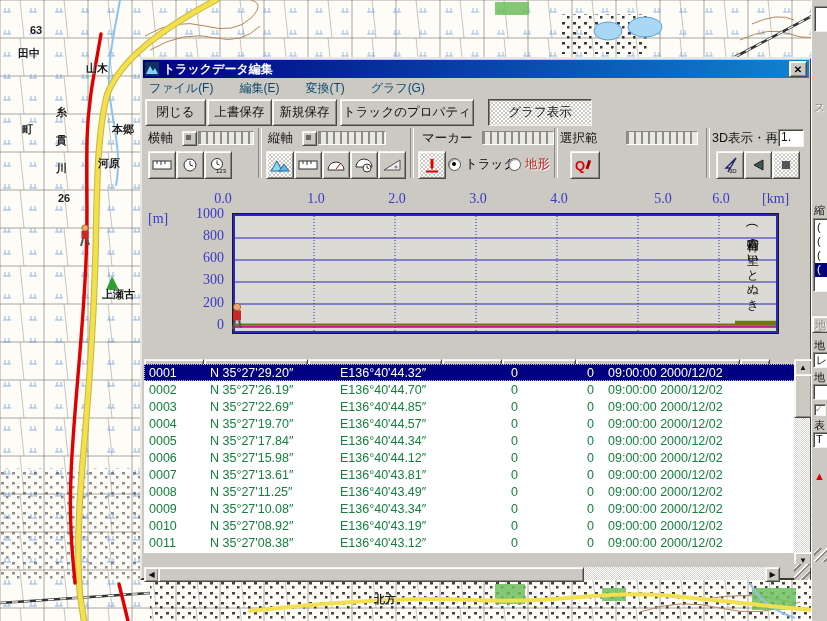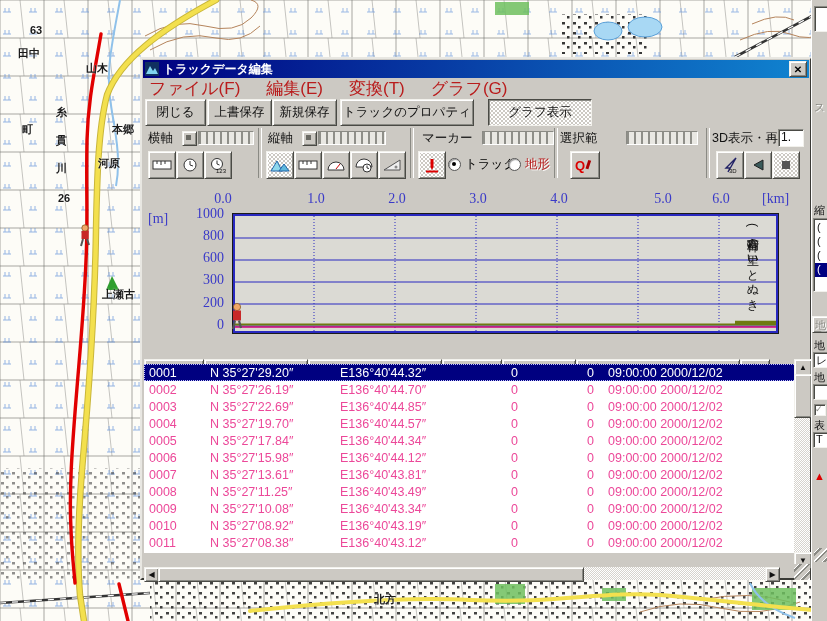--- a/index.html
+++ b/index.html
@@ -17,21 +17,21 @@
 
   
   .dialog{left:140px;top:57px;width:672px;height:523px;background:#ccc9c3;
           border:2px solid;border-color:#e8e7e2 #3a3a36 #3a3a36 #e8e7e2;box-sizing:border-box;}
   .titlebar{left:1px;top:1px;width:666px;height:18px;background:linear-gradient(90deg,#000080,#1084d0);
             display:flex;align-items:center;padding:0 2px;box-sizing:border-box;}
   .title{color:#fff;font-size:12px;font-weight:bold;margin-left:4px;flex:1;white-space:nowrap;}
   .xbtn{width:16px;height:14px;font-size:10px;font-weight:bold;display:flex;align-items:center;
         justify-content:center;color:#000;}
   .menubar{left:1px;top:20px;width:666px;height:19px;display:flex;align-items:center;padding-left:6px;gap:26px;}
-  .menu-item{font-size:17px;color:#b91c1c;white-space:nowrap;}
+  .menu-item{font-size:12px;color:#0c4a6e;white-space:nowrap;}
   .btn{position:absolute;height:25px;font-size:12.5px;color:#111;display:flex;align-items:center;
        justify-content:center;white-space:nowrap;}
   .btn.active{border-color:#4a4a45 #f2f1ec #f2f1ec #4a4a45;box-shadow:inset 1px 1px 0 #8a8a84;}
   .tlabel{position:absolute;font-size:12.5px;color:#111;white-space:nowrap;}
   .tinybtn{position:absolute;width:13px;height:13px;}
   .tinybtn i{position:absolute;left:3px;top:3px;width:5px;height:5px;background:#6a6a64;display:block;}
   .trackbar{position:absolute;height:14px;box-sizing:border-box;
             background:repeating-linear-gradient(90deg,#8f8f89 0 2px,#e9e8e3 2px 7px);
             border:1px solid;border-color:#8a8a84 #fff #fff #8a8a84;}
   .tbtn{position:absolute;width:26px;height:26px;display:flex;align-items:center;justify-content:center;}
@@ -62,21 +62,21 @@
 
   
   .thead{left:2px;top:300px;width:652px;height:19px;display:flex;}
   .th{height:19px;box-sizing:border-box;font-size:12.5px;color:#111;padding:2px 5px 0 5px;
       white-space:nowrap;overflow:hidden;}
   .thead .th:nth-of-type(1){width:60px}.thead .th:nth-of-type(2){width:104px}
   .thead .th:nth-of-type(3){width:134px}.thead .th:nth-of-type(4){width:60px;text-align:right}
   .thead .th:nth-of-type(5){width:74px;text-align:right}.thead .th:nth-of-type(6){width:164px}
   .thead .th:nth-of-type(7){width:30px}
   .tbody{left:2px;top:305px;width:652px;height:189px;background:#fff;overflow:hidden;}
-  .tr{display:flex;height:17px;font-size:12.5px;color:#ec4899;align-items:center;}
+  .tr{display:flex;height:17px;font-size:12.5px;color:#15803d;align-items:center;}
   .tr .td{box-sizing:border-box;white-space:nowrap;overflow:hidden;}
   .tr .td:nth-of-type(1){width:60px;padding-left:5px}
   .tr .td:nth-of-type(2){width:130px;padding-left:6px}
   .tr .td:nth-of-type(3){width:134px;padding-left:6px}
   .tr .td:nth-of-type(4){width:60px;text-align:right;padding-right:10px}
   .tr .td:nth-of-type(5){width:74px;text-align:right;padding-right:8px}
   .tr .td:nth-of-type(6){width:164px;padding-left:6px}
   .tr.selected{background:#000080;color:#fff;outline:1px dotted #c0c0ff;outline-offset:-1px;}
 
   

